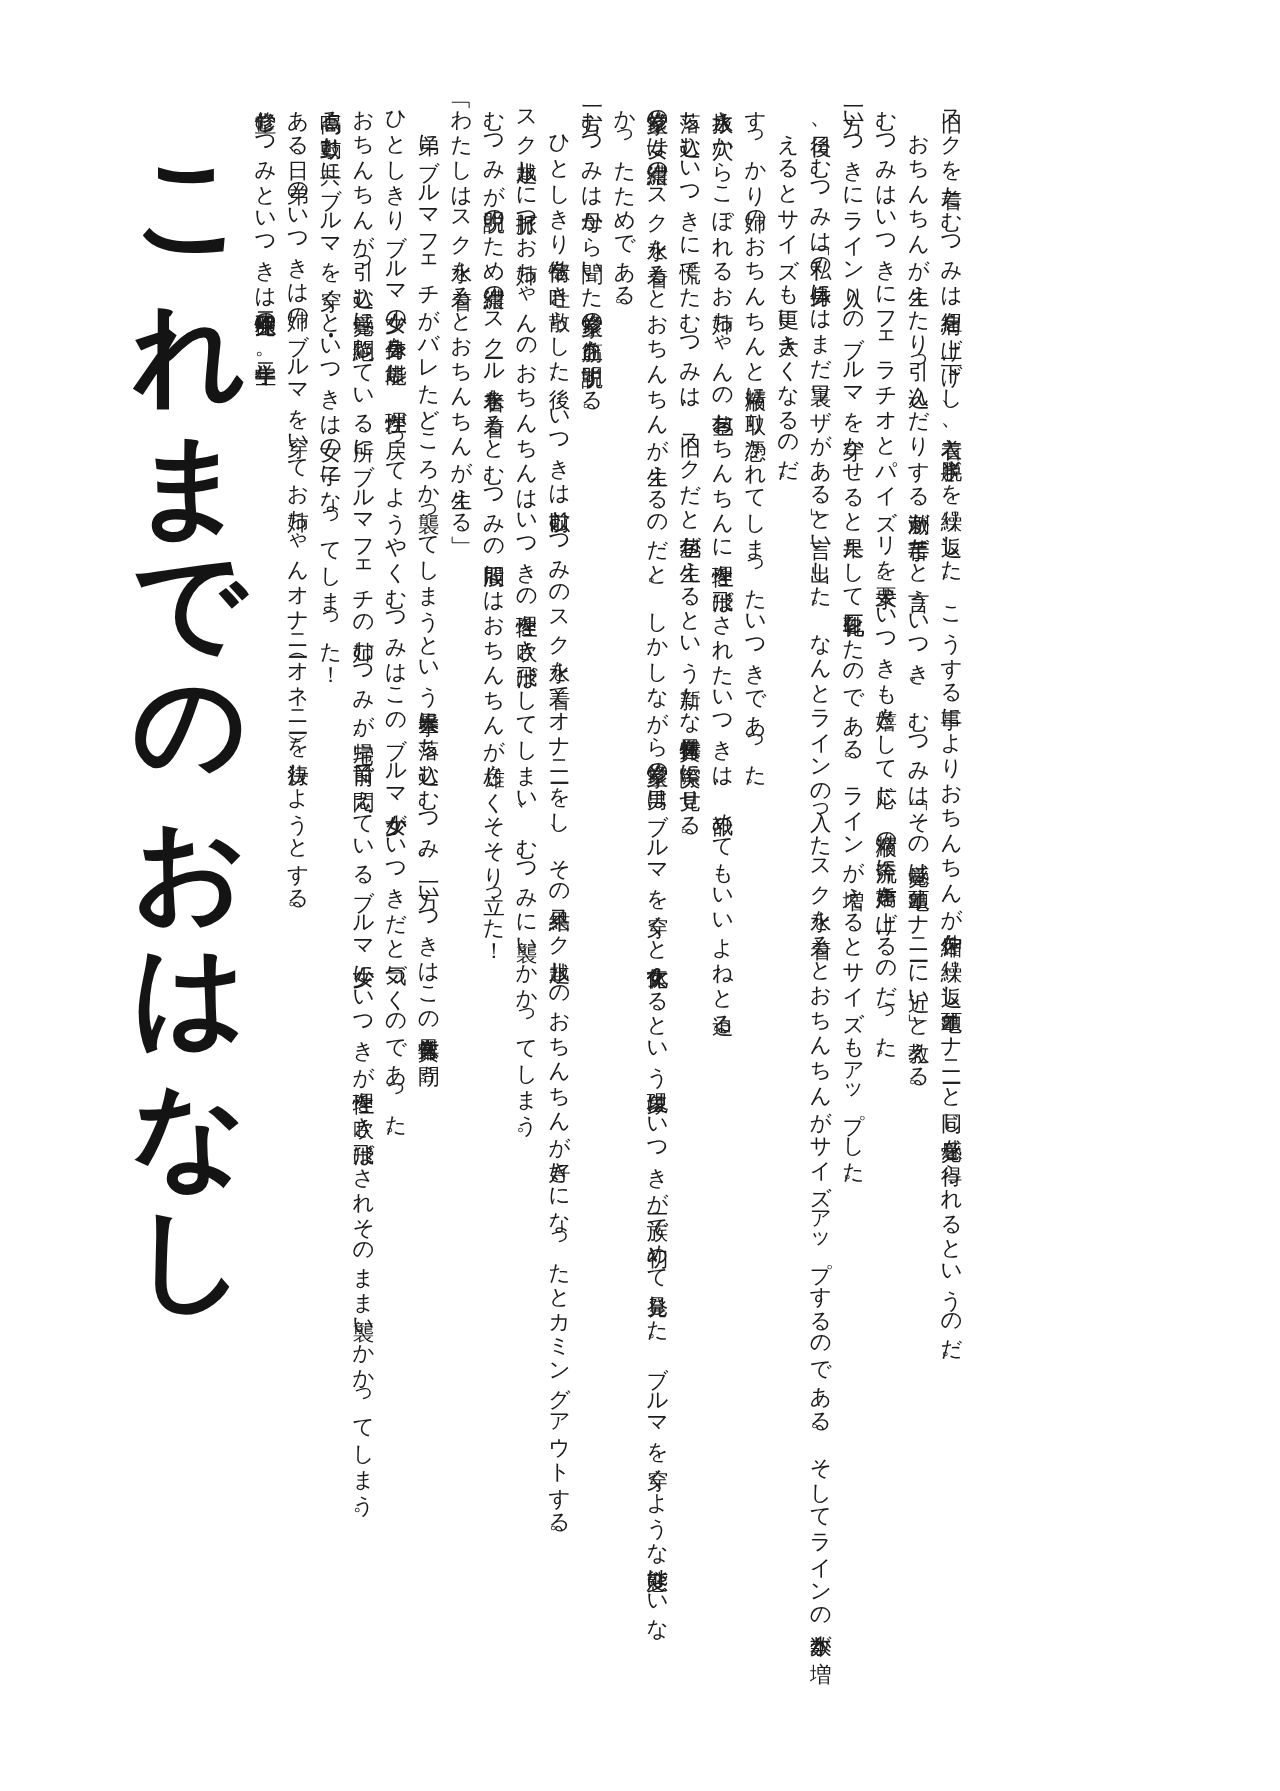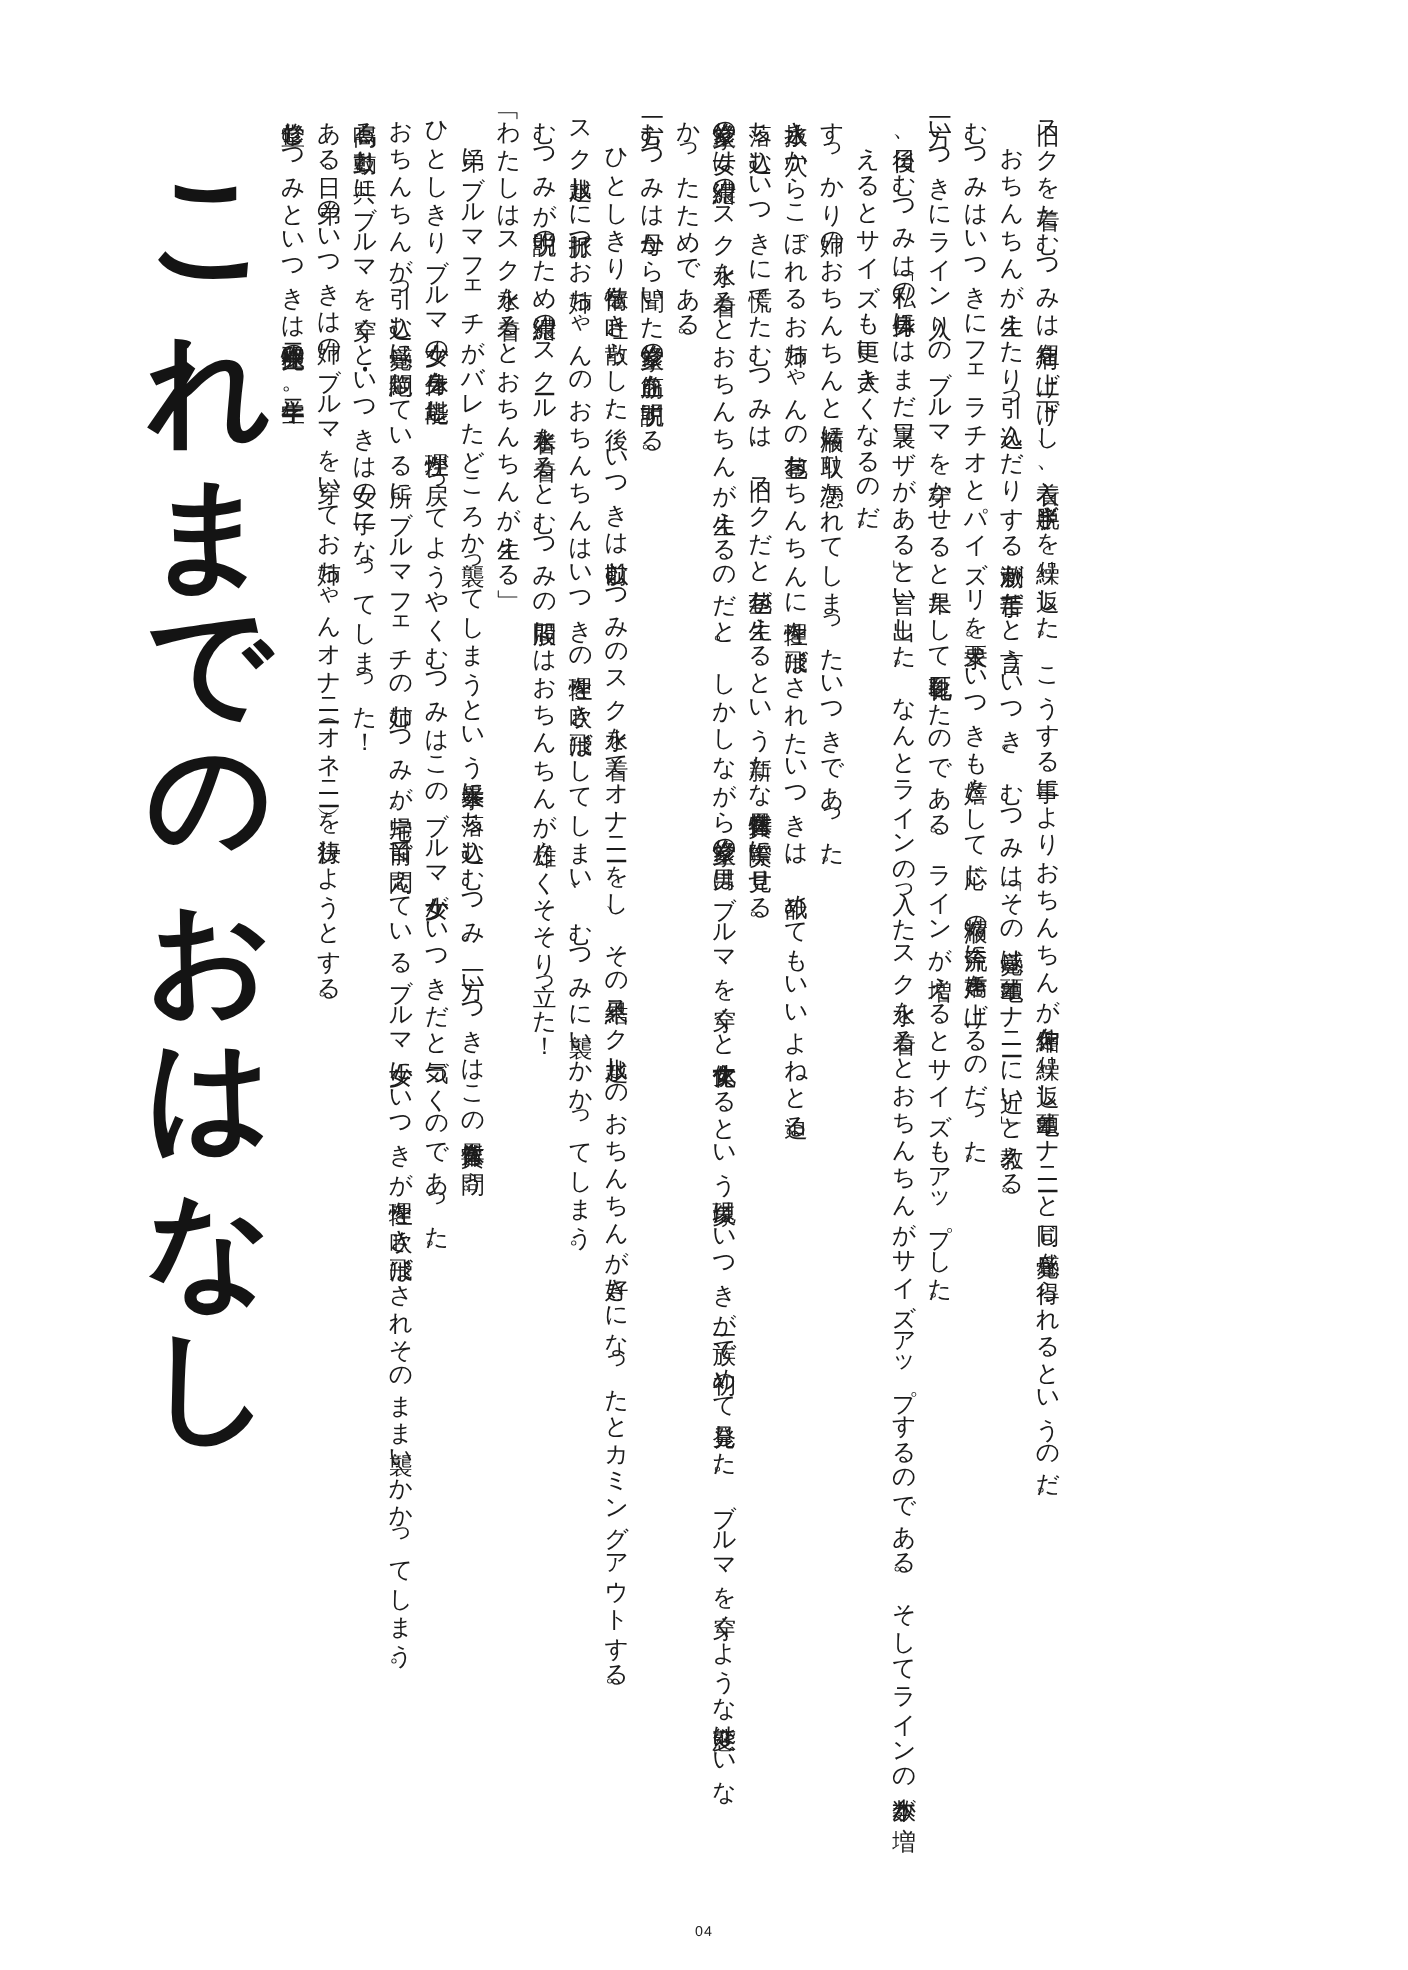--- a/index.html
+++ b/index.html
@@ -105,15 +105,14 @@
       <div class="pcol indent-0">すっかり姉のおちんちんと精液に取り憑かれてしまったいつきであった。</div>
       <div class="pcol indent-1">後日、むつみは「私の身体にはまだ裏ワザがある」と言い出した。なんとラインの入ったスク水を着るとおちんちんがサイズアップするのである。そしてラインの本数が増えるとサイズも更に大きくなるのだ。</div>
       <div class="pcol indent-0">一方いつきにライン入りのブルマを穿かせると果たして巨乳化したのである。ラインが増えるとサイズもアップした。</div>
       <div class="pcol indent-0">むつみはいつきにフェラチオとパイズリを要求。いつきも嬉々として応じ、精液の奔流に嬌声を上げるのだった。</div>
       <div class="pcol indent-1">おちんちんが生えたり引っ込んだりする刺激が苦手だと言ういつき。むつみは「その感覚は亀頭オナニーに近い」と教える。</div>
       <div class="pcol indent-0">旧スクを着たむつみは肩紐を上げ下げし、着衣、半脱ぎを繰り返した。こうする事によりおちんちんが伸縮を繰り返し亀頭オナニーと同じ感覚を得られるというのだ。</div>
     </div>
 
   </div>
 
-  <div class="page-number">04</div>
 
 </div>
 
 </body></html>

